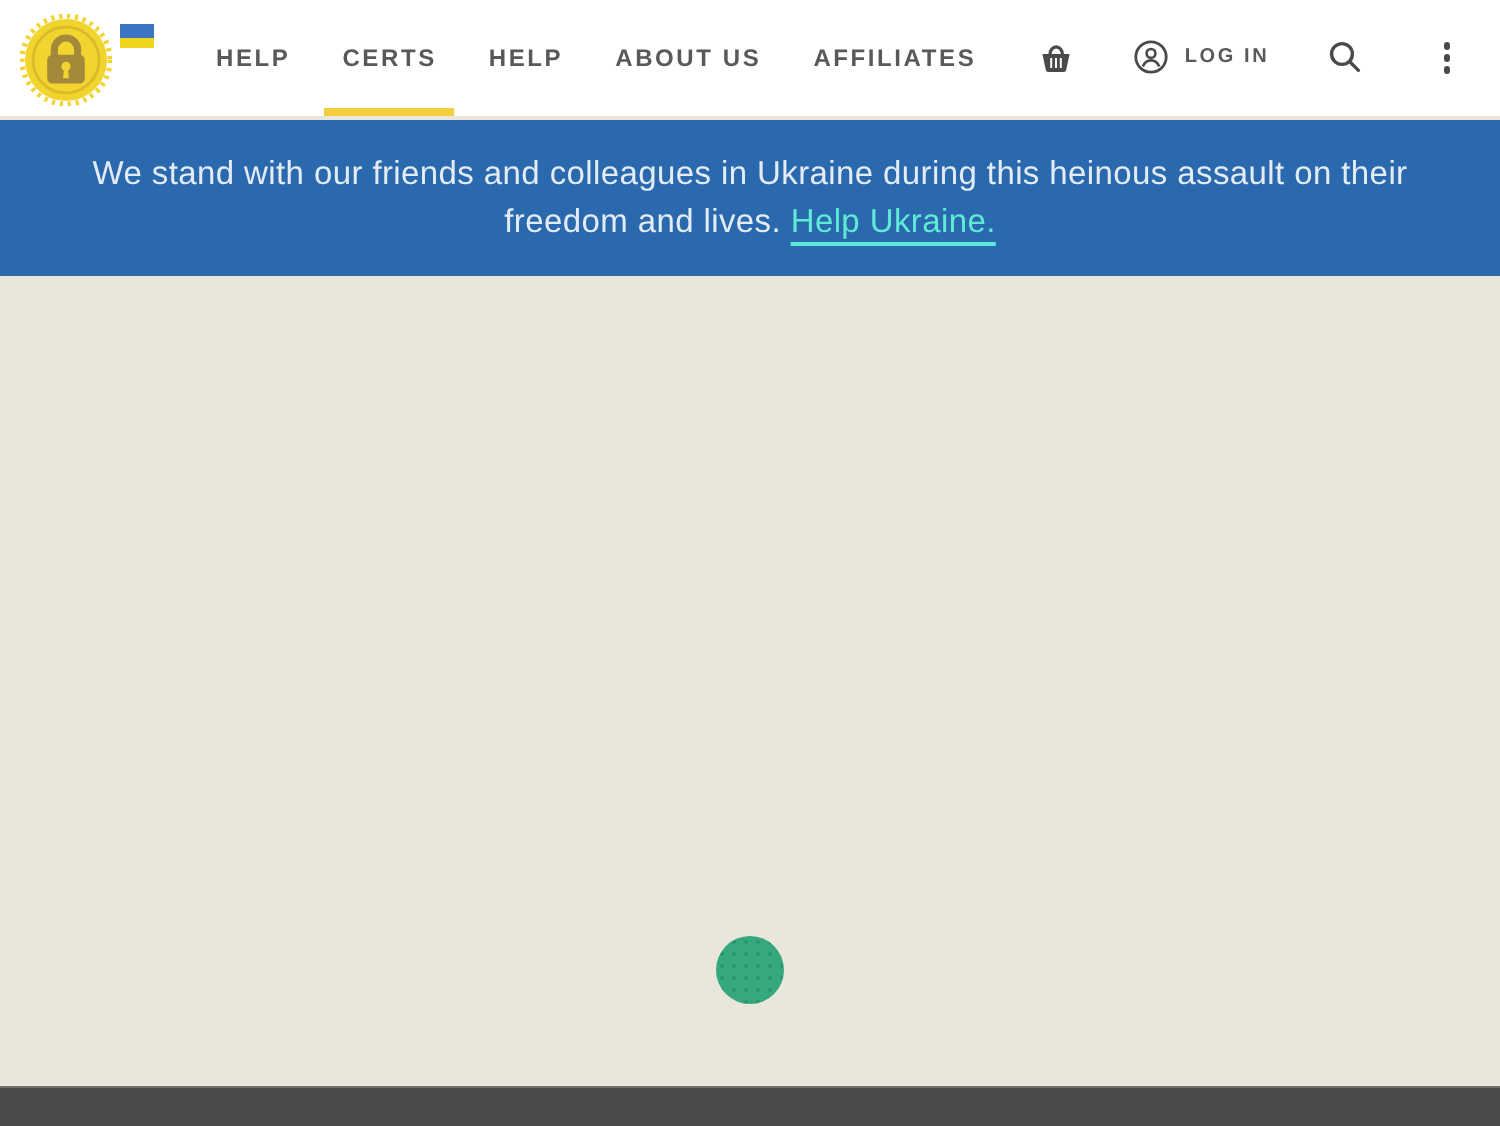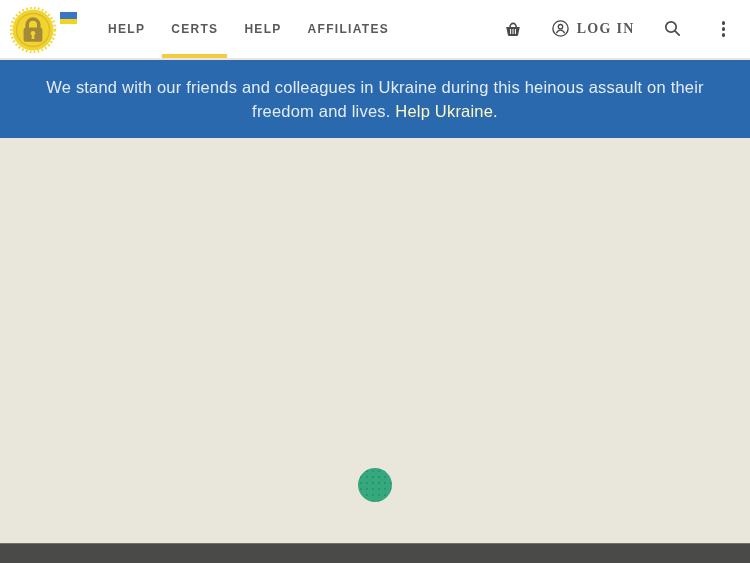--- a/index.html
+++ b/index.html
@@ -36,44 +36,43 @@
   .nav-item.active::after {
     content:""; position:absolute; left:4px; right:4px; bottom:0;
     height:4px; background:#f3cd3f;
   }
 
   .header-right { margin-left:auto; display:flex; align-items:center; }
   .icon-btn { display:flex; align-items:center; cursor:pointer; color:#4a4a4a; }
   .cart-btn { margin-right:30px; }
   .login-btn {
     display:flex; align-items:center; gap:8px; cursor:pointer;
-    font-size:14px; font-weight:bold; letter-spacing:1.3px; color:#58595b;
+    font-size:10px; font-weight:bold; letter-spacing:1.3px; color:#58595b;
     margin-right:29px;
-    font-family:Liberation Serif, serif;
   }
   .search-btn { margin-right:39px; }
   .kebab-btn { display:flex; flex-direction:column; gap:2.5px; cursor:pointer; padding:2px; }
   .kebab-btn i { width:3.4px; height:3.4px; border-radius:50%; background:#4a4a4a; }
 
   
   .header-gap { flex:0 0 2px; background:#eae7da; }
 
   
   .banner {
     flex:0 0 78px; background:#2a69ae;
     display:flex; align-items:flex-start; justify-content:center;
     padding-top:15px;
   }
   .banner p {
     max-width:700px; text-align:center;
     font-size:16.5px; line-height:24px; letter-spacing:0.2px;
     color:#e3ebf4; font-weight:500;
   }
   .banner a {
-    color:#fef9c3; cursor:pointer;
+    color:#5eead4; text-decoration:underline; cursor:pointer;
     text-underline-offset:5px; text-decoration-thickness:1.5px;
   }
 
   
   .content { flex:1 1 auto; background:#e9e7db; position:relative; }
   .loader-circle {
     position:absolute; left:358px; top:330px;
     width:34px; height:34px; border-radius:50%;
     background-color:#35a87d;
     background-image:radial-gradient(circle, rgba(0,60,40,0.18) 0.8px, transparent 1px);
@@ -101,20 +100,21 @@
 
   <span class="flag">
     <span class="top"></span>
       <span class="bottom"></span>
   </span>
 
   <nav class="nav">
     <div class="nav-item">HELP</div>
     <div class="nav-item active">CERTS</div>
     <div class="nav-item">HELP</div>
+    <div class="nav-item">ABOUT US</div>
     <div class="nav-item">AFFILIATES</div>
   </nav>
 
   <div class="header-right">
 
     <span class="icon-btn cart-btn">
       <svg width="18" height="16" viewBox="0 0 18 16">
         <path d="M6 6.2 a3.1 3.8 0 0 1 6.2 0" fill="none" stroke="#4a4a4a" stroke-width="1.6"></path>
         <path d="M2.2 6 h13.6 l-1.7 8 a1.3 1.3 0 0 1 -1.3 1 h-7.6 a1.3 1.3 0 0 1 -1.3 -1 z" fill="#4a4a4a"></path>
         <line x1="6.6" y1="8" x2="6.6" y2="13" stroke="#ffffff" stroke-width="1"></line>

